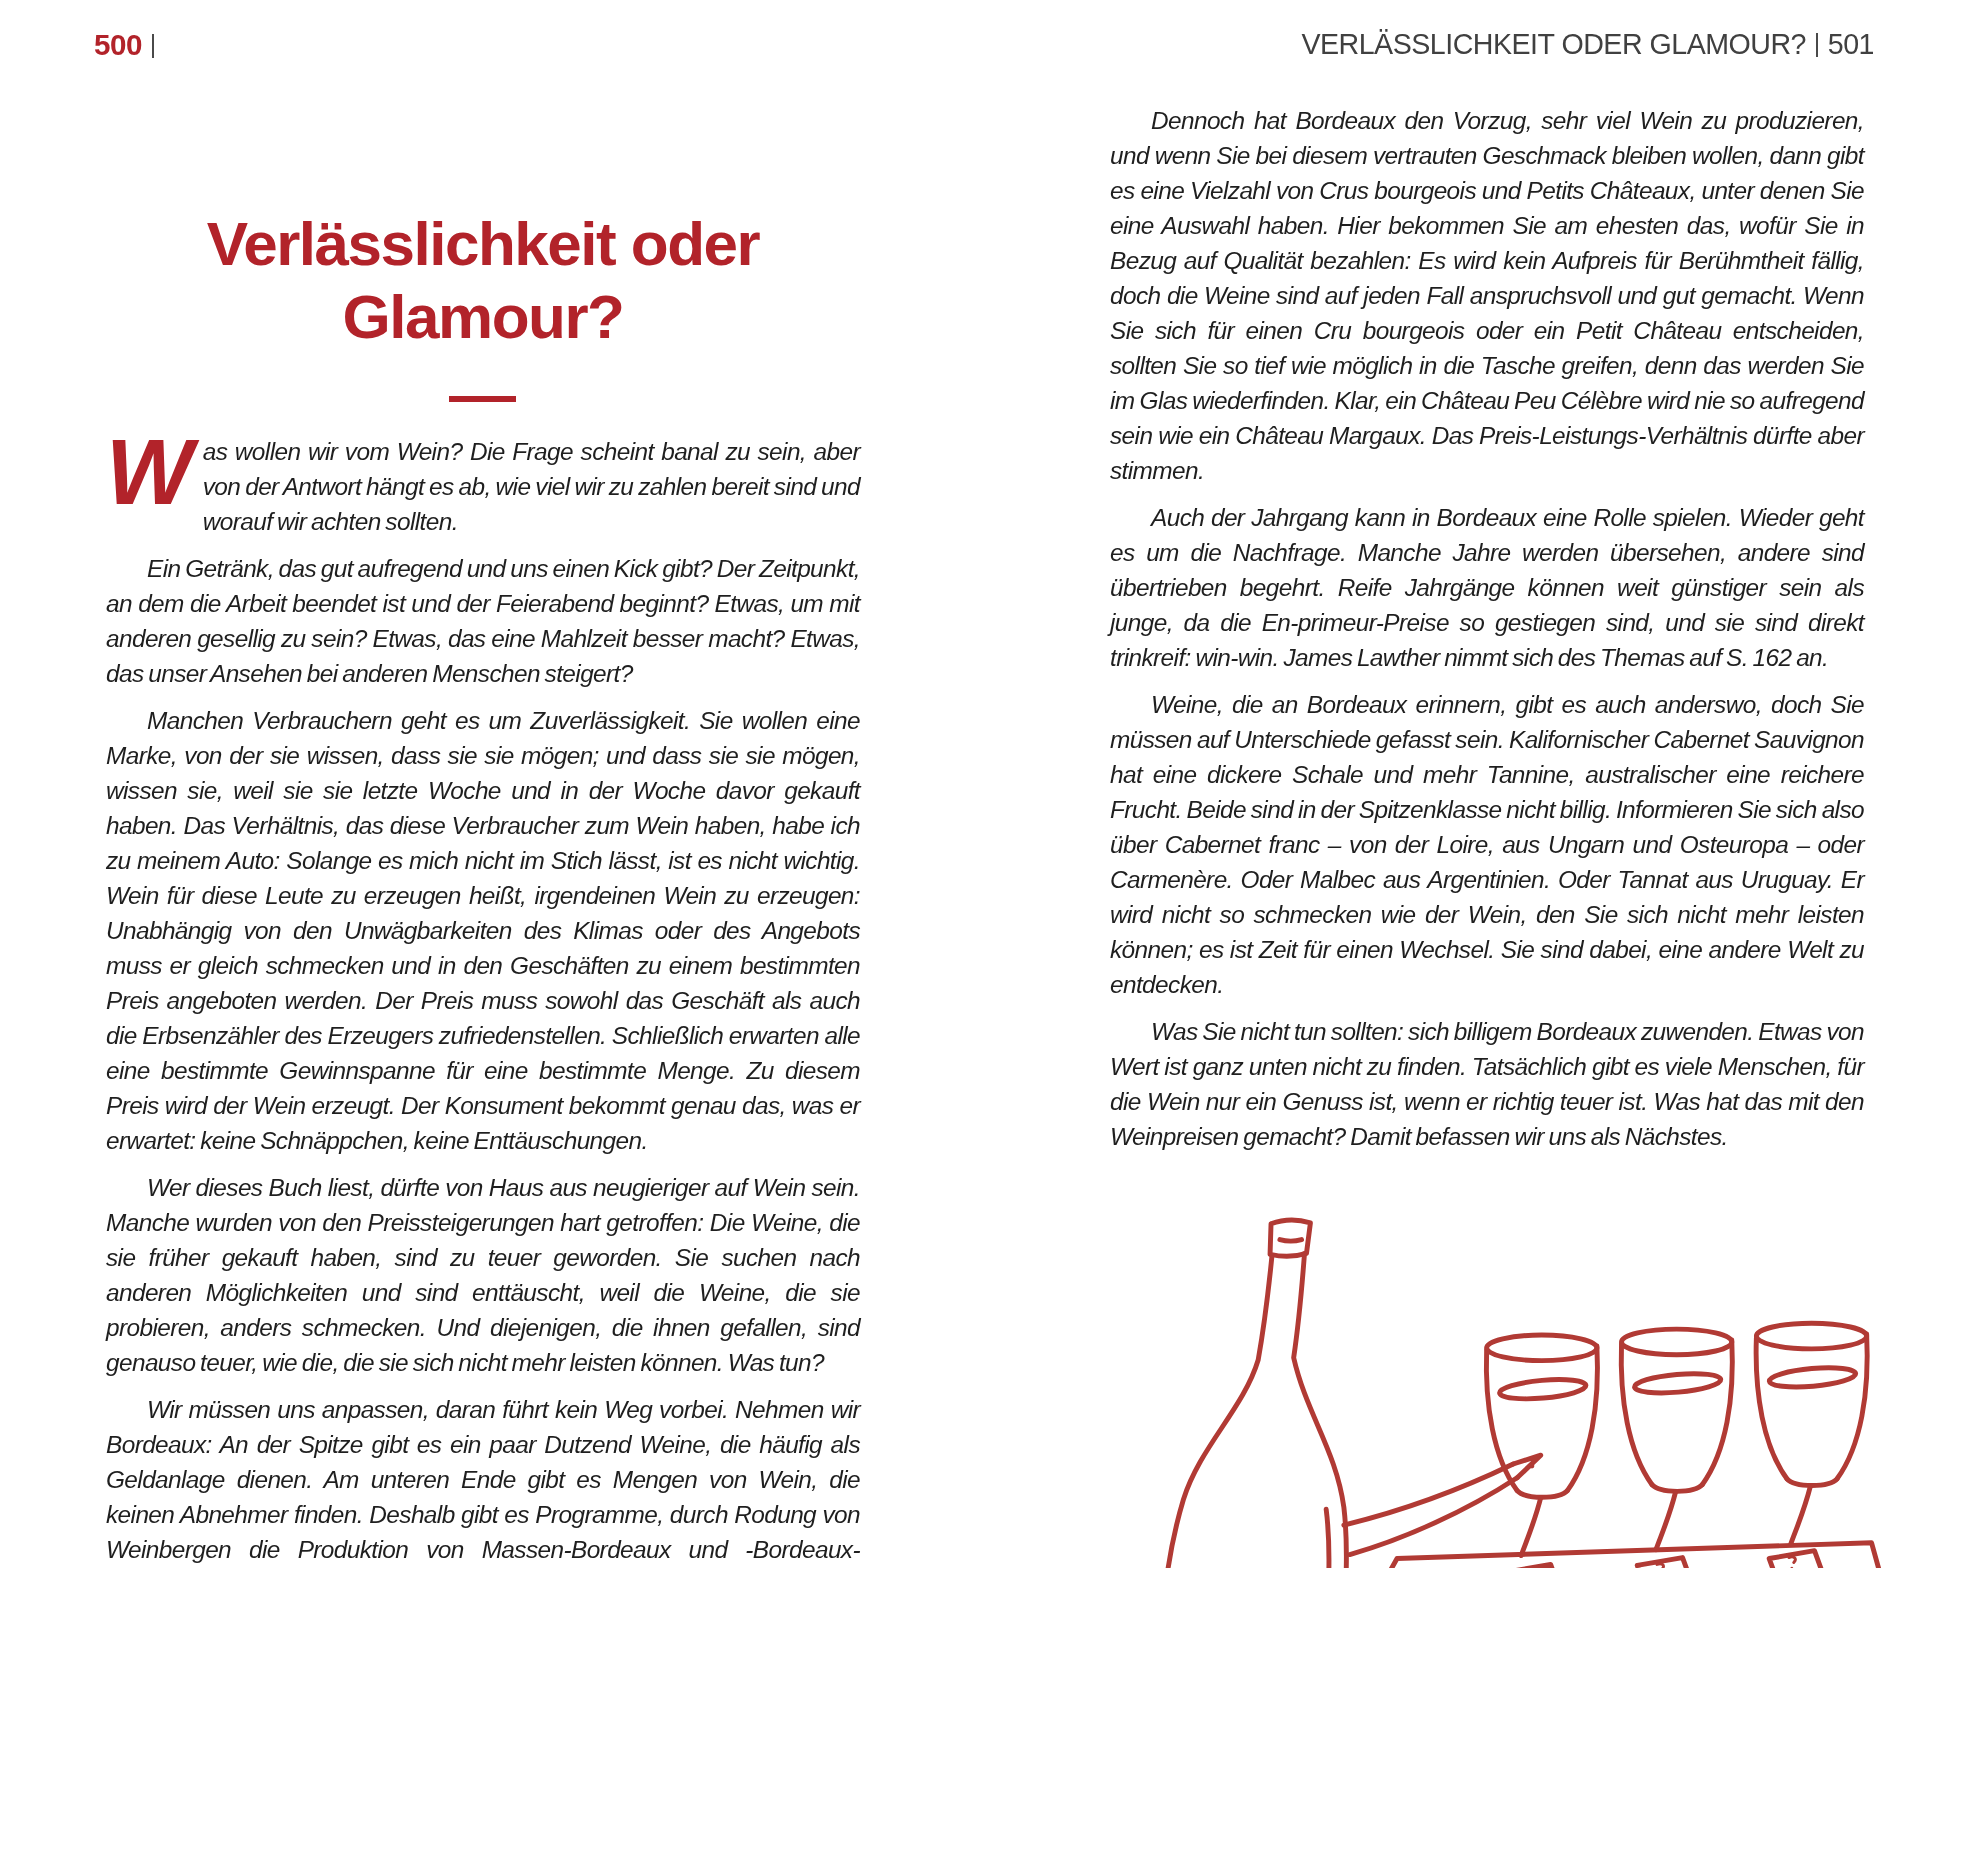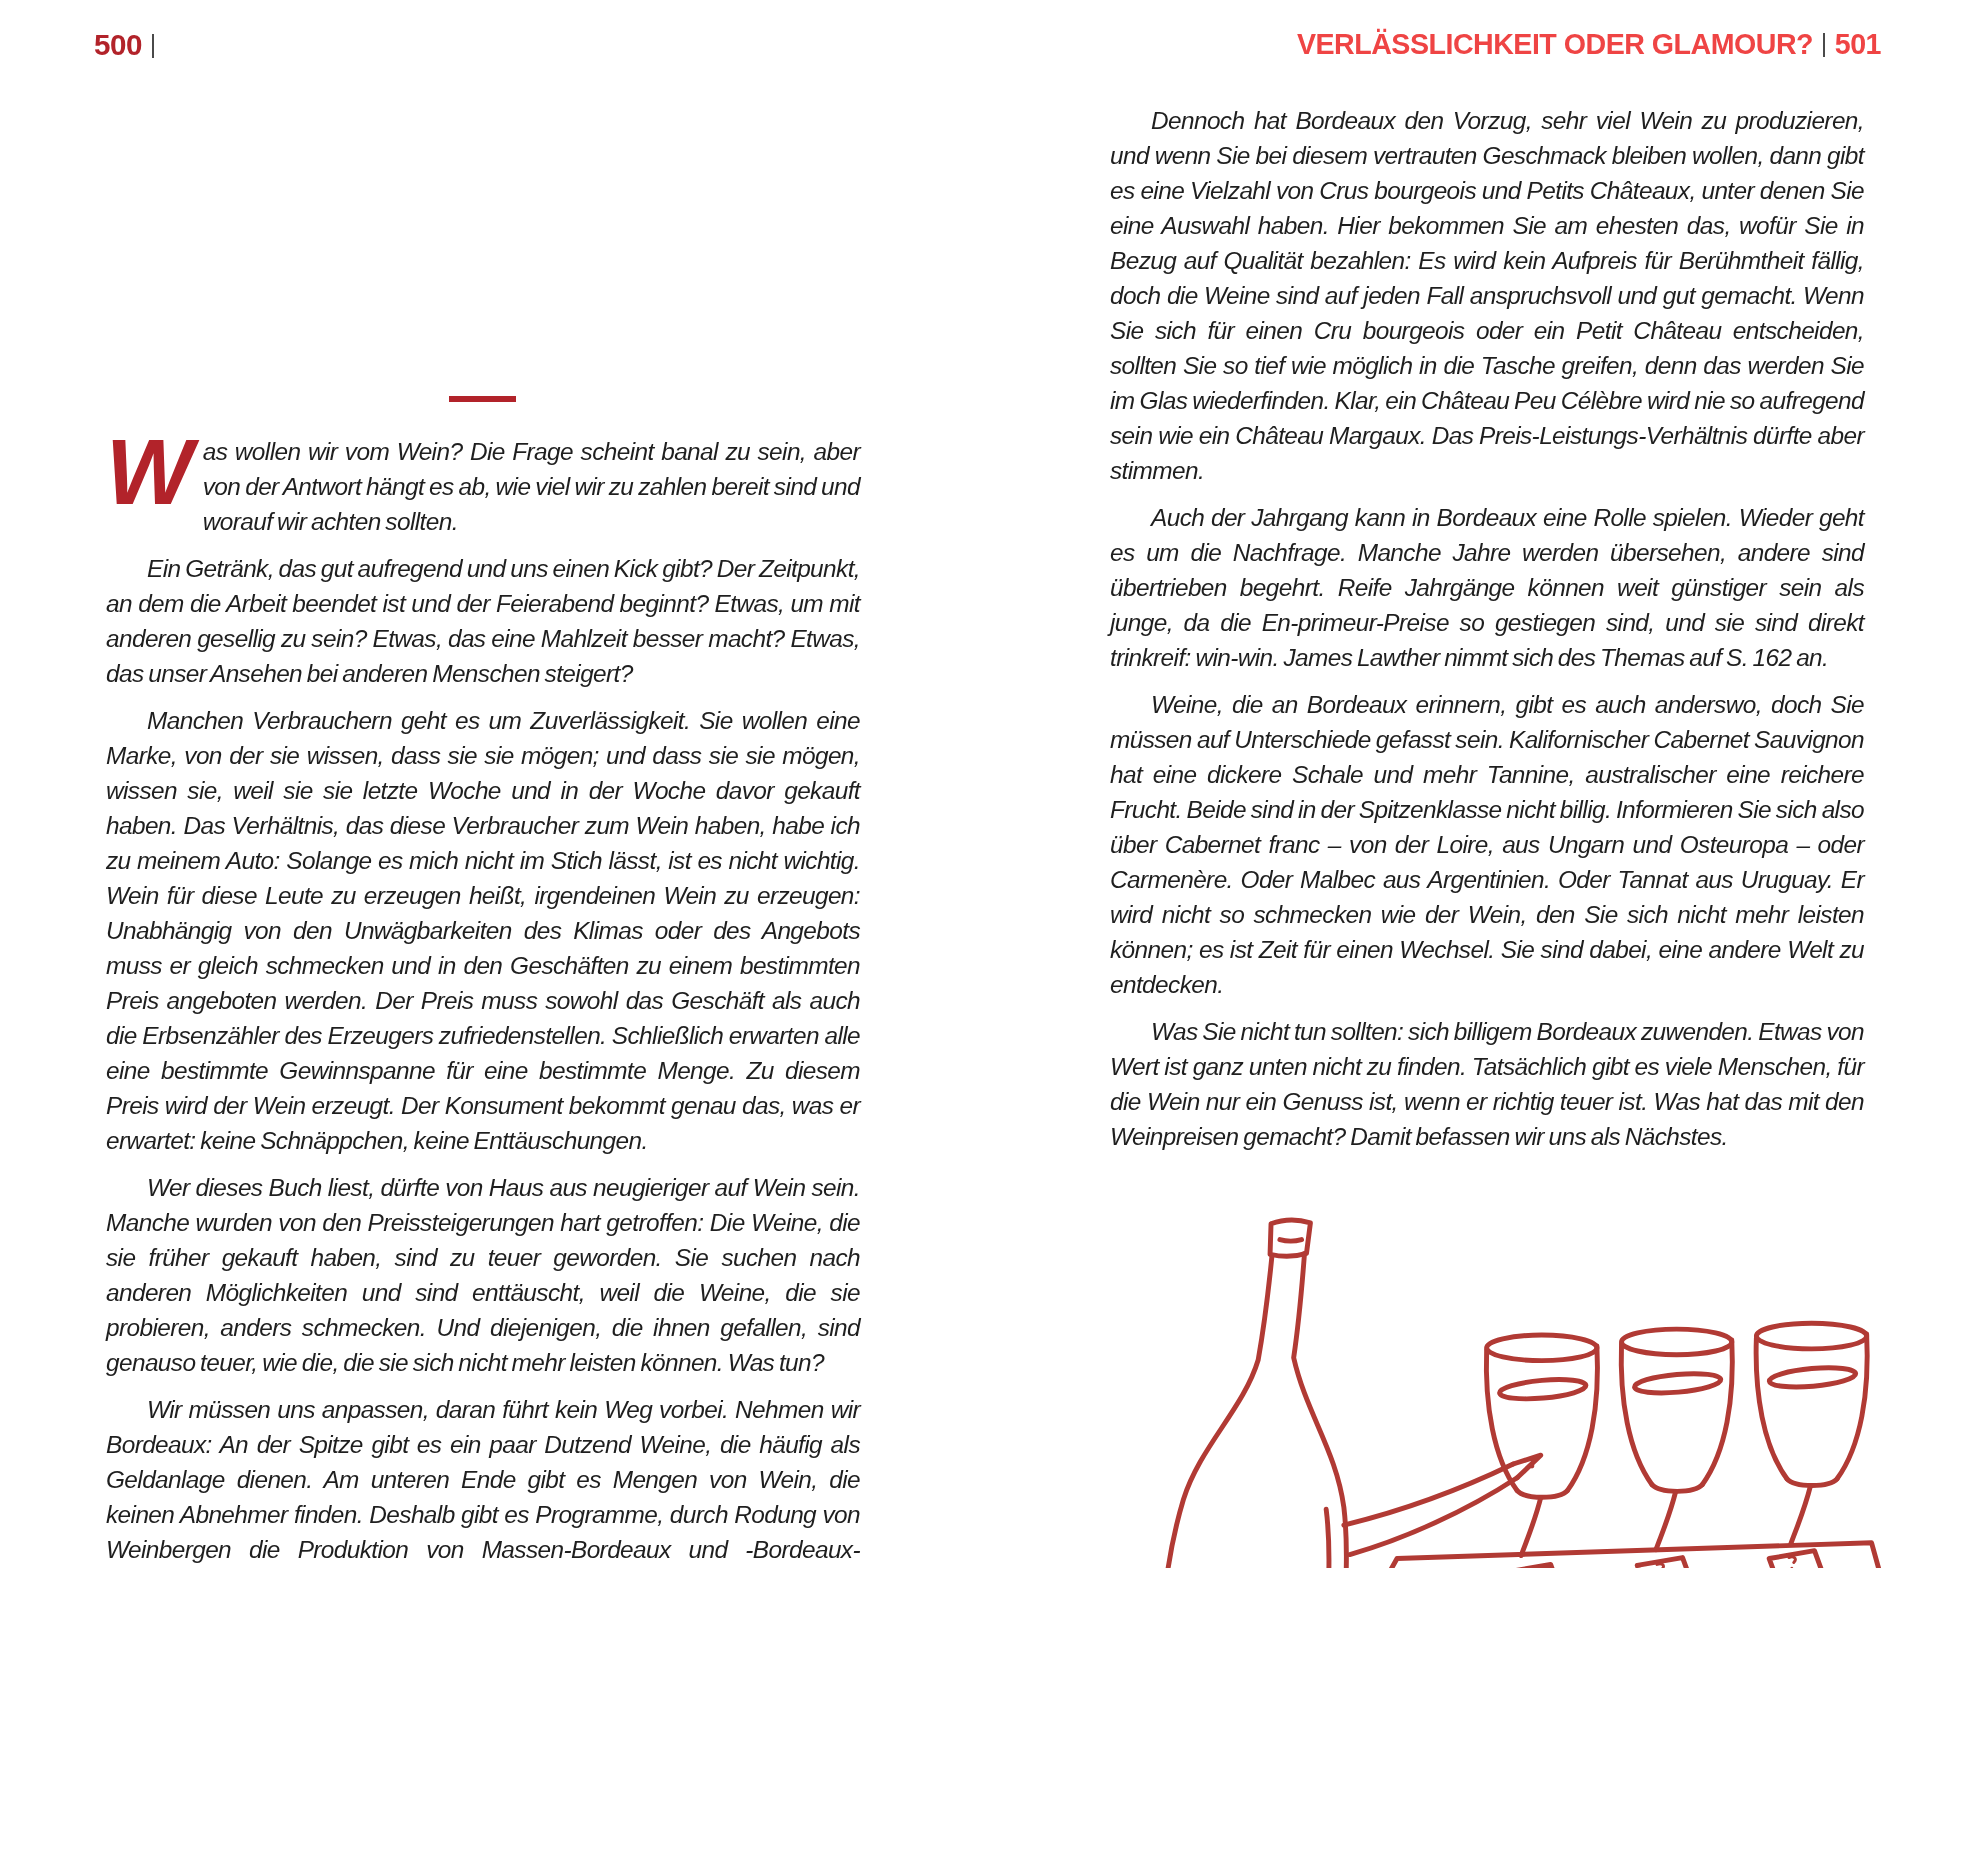--- a/index.html
+++ b/index.html
@@ -1,21 +1,21 @@
 <!DOCTYPE html>
 <html lang="de"><head>
 <meta charset="utf-8">
 <style>
   html,body{margin:0;padding:0;background:#ffffff;}
   .spread{position:relative;width:1970px;height:1568px;background:#ffffff;overflow:hidden;
           font-family:"Liberation Sans",sans-serif;color:#1f1f1f;}
   
   .folio-left{position:absolute;left:94px;top:27.6px;font-size:29.6px;font-weight:bold;color:#b2232a;
               letter-spacing:-0.5px;}
-  .running-head{position:absolute;right:89px;top:27.6px;font-size:28.6px;font-weight:bold;color:#ef4444;
+  .running-head{position:absolute;right:96px;top:27.6px;font-size:28.6px;font-weight:normal;color:#404040;
                 letter-spacing:-0.5px;white-space:nowrap;text-align:right;}
   .sep-bar{display:inline-block;width:2px;height:23.6px;background:#4a4a4a;margin:0 9.9px;
            vertical-align:-3px;}
   
   .chapter-title{position:absolute;left:94px;top:165px;width:778px;text-align:center;
                  font-size:62px;line-height:73px;font-weight:bold;color:#b2232a;letter-spacing:-1.5px;}
   .title-dash{position:absolute;left:449px;top:396px;width:67px;height:5.9px;background:#b2232a;}
   
   .body-col{position:absolute;width:778px;text-align:justify;font-size:24.4px;line-height:35px;
             letter-spacing:-0.6px;word-spacing:-1.5px;color:#1f1f1f;}
@@ -35,20 +35,21 @@
 </style>
 </head>
 <body>
 
 <div class="spread">
 
   <div class="folio-left"><span>500</span><span class="sep-bar"></span></div>
 
   <div class="running-head"><span>VERLÄSSLICHKEIT ODER GLAMOUR?</span><span class="sep-bar"></span><span>501</span></div>
 
+  <h1 class="chapter-title"><span>Verlässlichkeit oder</span><br><span>Glamour?</span></h1>
   <div class="title-dash"></div>
 
   <section class="body-col body-left">
     <p><span class="dropcap">W</span><span>as wollen wir vom Wein? Die Frage scheint banal zu sein, aber von der Antwort hängt es ab, wie viel wir zu zahlen bereit sind und worauf wir achten sollten.</span></p>
     <p class="ind">Ein Getränk, das gut aufregend und uns einen Kick gibt? Der Zeitpunkt, an dem die Arbeit beendet ist und der Feierabend beginnt? Etwas, um mit anderen gesellig zu sein? Etwas, das eine Mahlzeit besser macht? Etwas, das unser Ansehen bei anderen Menschen steigert?</p>
     <p class="ind">Manchen Verbrauchern geht es um Zuverlässigkeit. Sie wollen eine Marke, von der sie wissen, dass sie sie mögen; und dass sie sie mögen, wissen sie, weil sie sie letzte Woche und in der Woche davor gekauft haben. Das Verhältnis, das diese Verbraucher zum Wein haben, habe ich zu meinem Auto: Solange es mich nicht im Stich lässt, ist es nicht wichtig. Wein für diese Leute zu erzeugen heißt, irgendeinen Wein zu erzeugen: Unabhängig von den Unwägbarkeiten des Klimas oder des Angebots muss er gleich schmecken und in den Geschäften zu einem bestimmten Preis angeboten werden. Der Preis muss sowohl das Geschäft als auch die Erbsenzähler des Erzeugers zufriedenstellen. Schließlich erwarten alle eine bestimmte Gewinnspanne für eine bestimmte Menge. Zu diesem Preis wird der Wein erzeugt. Der Konsument bekommt genau das, was er erwartet: keine Schnäppchen, keine Enttäuschungen.</p>
     <p class="ind">Wer dieses Buch liest, dürfte von Haus aus neugieriger auf Wein sein. Manche wurden von den Preissteigerungen hart getroffen: Die Weine, die sie früher gekauft haben, sind zu teuer geworden. Sie suchen nach anderen Möglichkeiten und sind enttäuscht, weil die Weine, die sie probieren, anders schmecken. Und diejenigen, die ihnen gefallen, sind genauso teuer, wie die, die sie sich nicht mehr leisten können. Was tun?</p>
     <p class="ind">Wir müssen uns anpassen, daran führt kein Weg vorbei. Nehmen wir Bordeaux: An der Spitze gibt es ein paar Dutzend Weine, die häufig als Geldanlage dienen. Am unteren Ende gibt es Mengen von Wein, die keinen Abnehmer finden. Deshalb gibt es Programme, durch Rodung von Weinbergen die Produktion von Massen-Bordeaux und -Bordeaux-Supérieur zu reduzieren, die unverkäuflich sind, sogar zum Selbstkostenpreis. In der Mitte liegt der ideale Punkt für Weintrinker. Mag sein, dass er nicht besonders glamourös wirkt, sich sehr nach Alltag anfühlt. Der Ruf von Bordeaux hat immer von seinen Spitzenweinen profitiert, doch sobald man die Zone der Grands crus verlassen hat, ist der Lack schnell ab.</p>
   </section>
 

